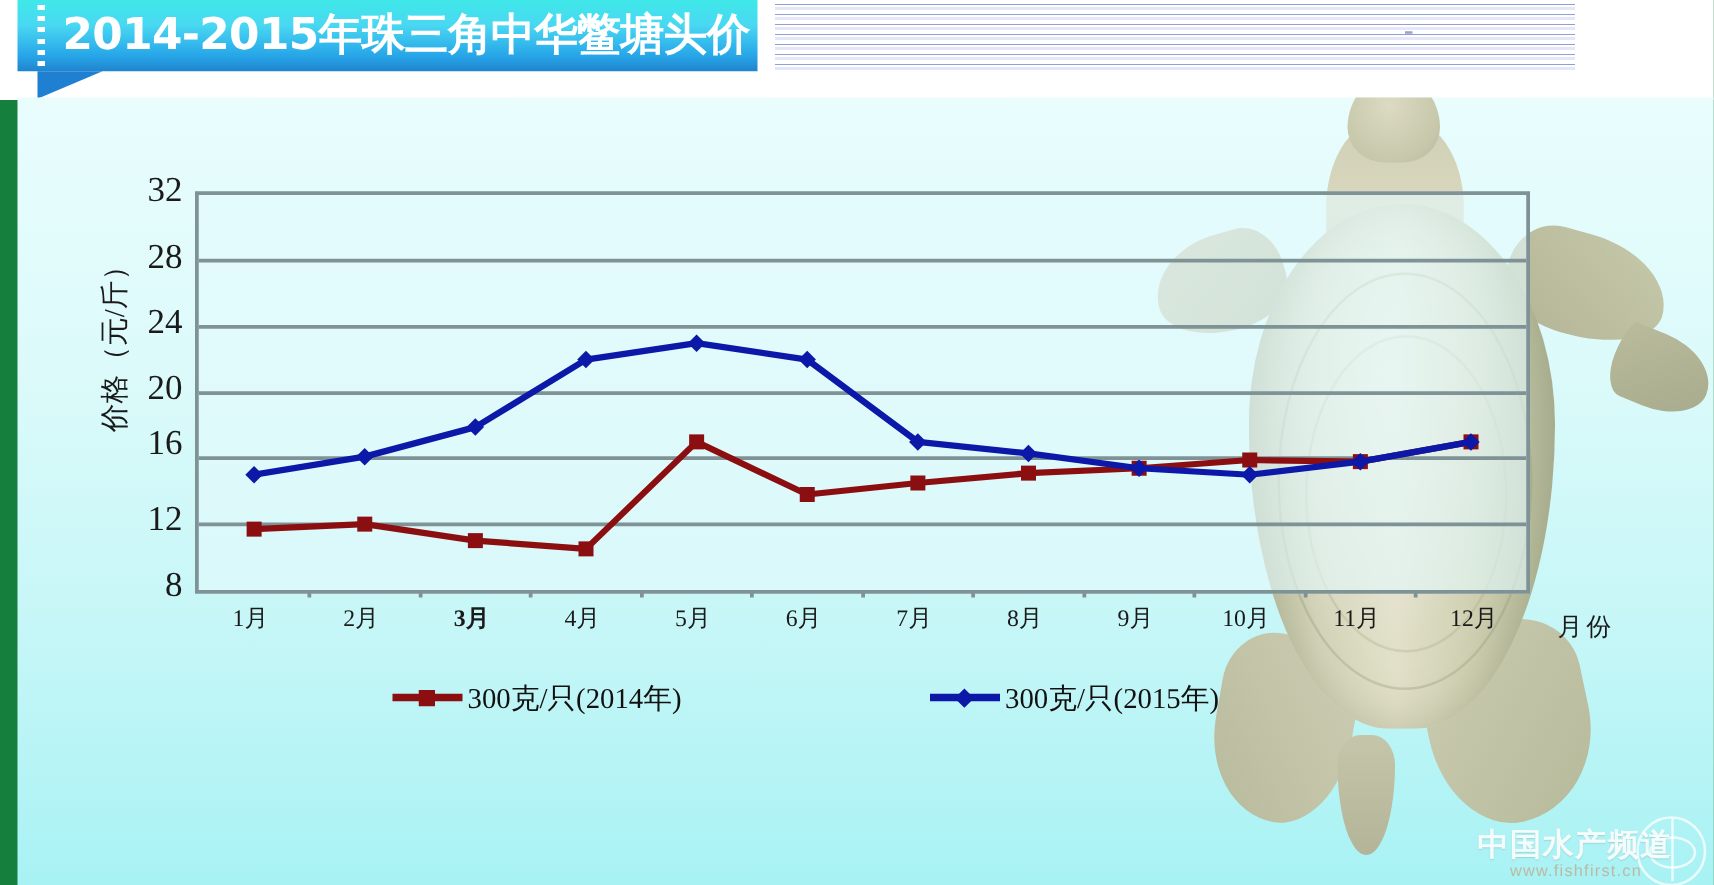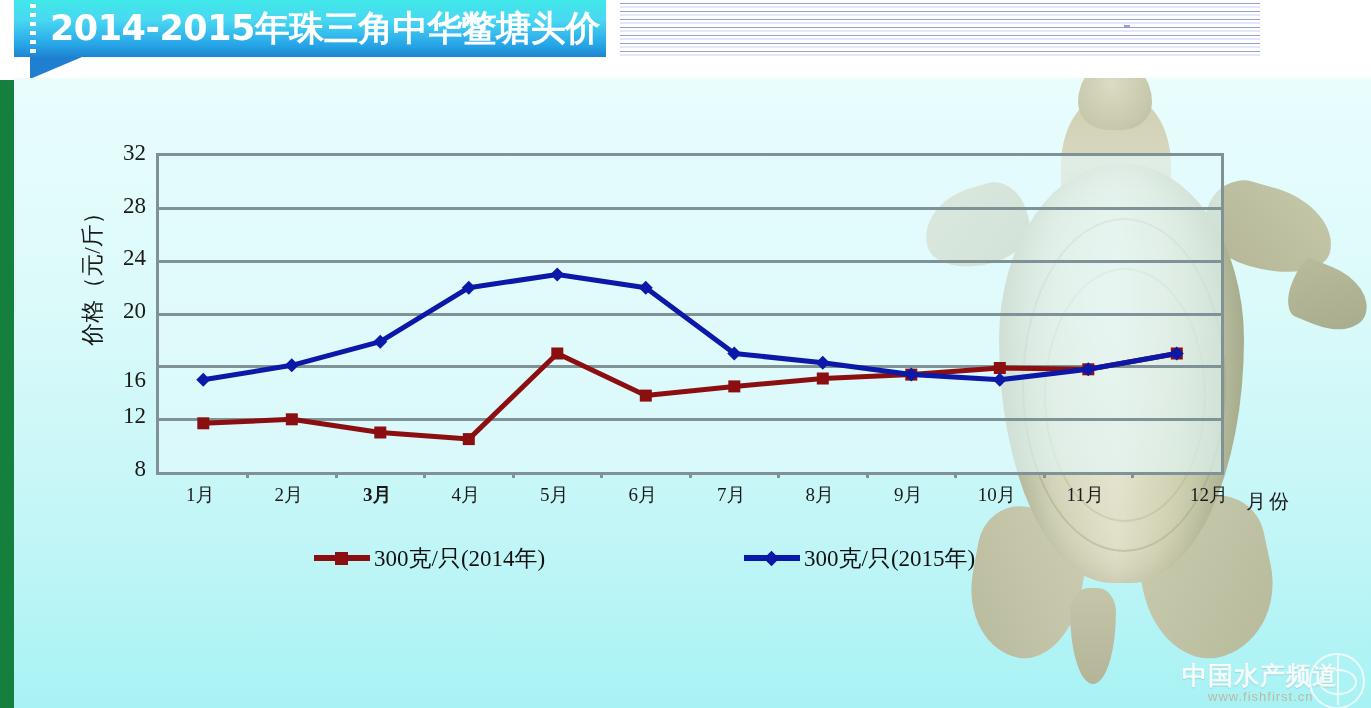--- a/index.html
+++ b/index.html
@@ -219,21 +219,21 @@
     left: 0;
     width: 100%;
     height: 3px;
     background: #7f9296;
   }
   .ytick-label {
     position: absolute;
     right: 0;
     width: 40px;
     text-align: right;
-    font-size: 23px;
+    font-size: 28px;
     color: #1a1a1a;
     font-family: "Liberation Serif", serif;
     line-height: 20px;
   }
   #ytick-col {
     position: absolute;
     left: 88px;
     top: 75px;
     width: 44px;
     height: 322px;
@@ -419,21 +419,21 @@
       <div class="turtle-part" id="t-shell-ring"></div>
       <div class="turtle-part" id="t-shell-ring2"></div>
     </div>
 
     <div id="chart">
 
       <div id="y-axis-title">价格（元/斤）</div>
       <div id="ytick-col">
           <div class="ytick-label" style="top: 306px;">8</div>
           <div class="ytick-label" style="top: 253.333px;">12</div>
-          <div class="ytick-label" style="top: 217px; text-align: right;">16</div>
+          <div class="ytick-label" style="top: 192px; text-align: right;">16</div>
           <div class="ytick-label" style="top: 148px;">20</div>
           <div class="ytick-label" style="top: 95.3333px;">24</div>
           <div class="ytick-label" style="top: 42.6667px;">28</div>
           <div class="ytick-label" style="top: -10px;">32</div>
         </div>
 
       <div id="plot">
 
       <div class="gridline" style="top: 261.833px;"></div>
           <div class="gridline" style="top: 209.167px;"></div>
@@ -486,21 +486,21 @@
           <div class="xtick-label" style="left: 132.75px;">2月</div>
           <div class="xtick-label" style="left: 221.25px; font-weight: bold;">3月</div>
           <div class="xtick-label" style="left: 309.75px;">4月</div>
           <div class="xtick-label" style="left: 398.25px;">5月</div>
           <div class="xtick-label" style="left: 486.75px;">6月</div>
           <div class="xtick-label" style="left: 575.25px;">7月</div>
           <div class="xtick-label" style="left: 663.75px;">8月</div>
           <div class="xtick-label" style="left: 752.25px;">9月</div>
           <div class="xtick-label" style="left: 840.75px;">10月</div>
           <div class="xtick-label" style="left: 929.25px;">11月</div>
-          <div class="xtick-label" style="left: 1053px;">12月</div>
+          <div class="xtick-label" style="left: 1023px;">12月</div>
         </div>
       <div id="x-axis-title">月份</div>
 
       <div id="legend">
 
       <div class="legend-item" style="left: 0px;">
             <span class="legend-swatch">
               <span class="lsline" style="background: rgb(139, 15, 17);"></span>
               <span class="lsmark-sq" style="background: rgb(139, 15, 17);"></span>
             </span>

